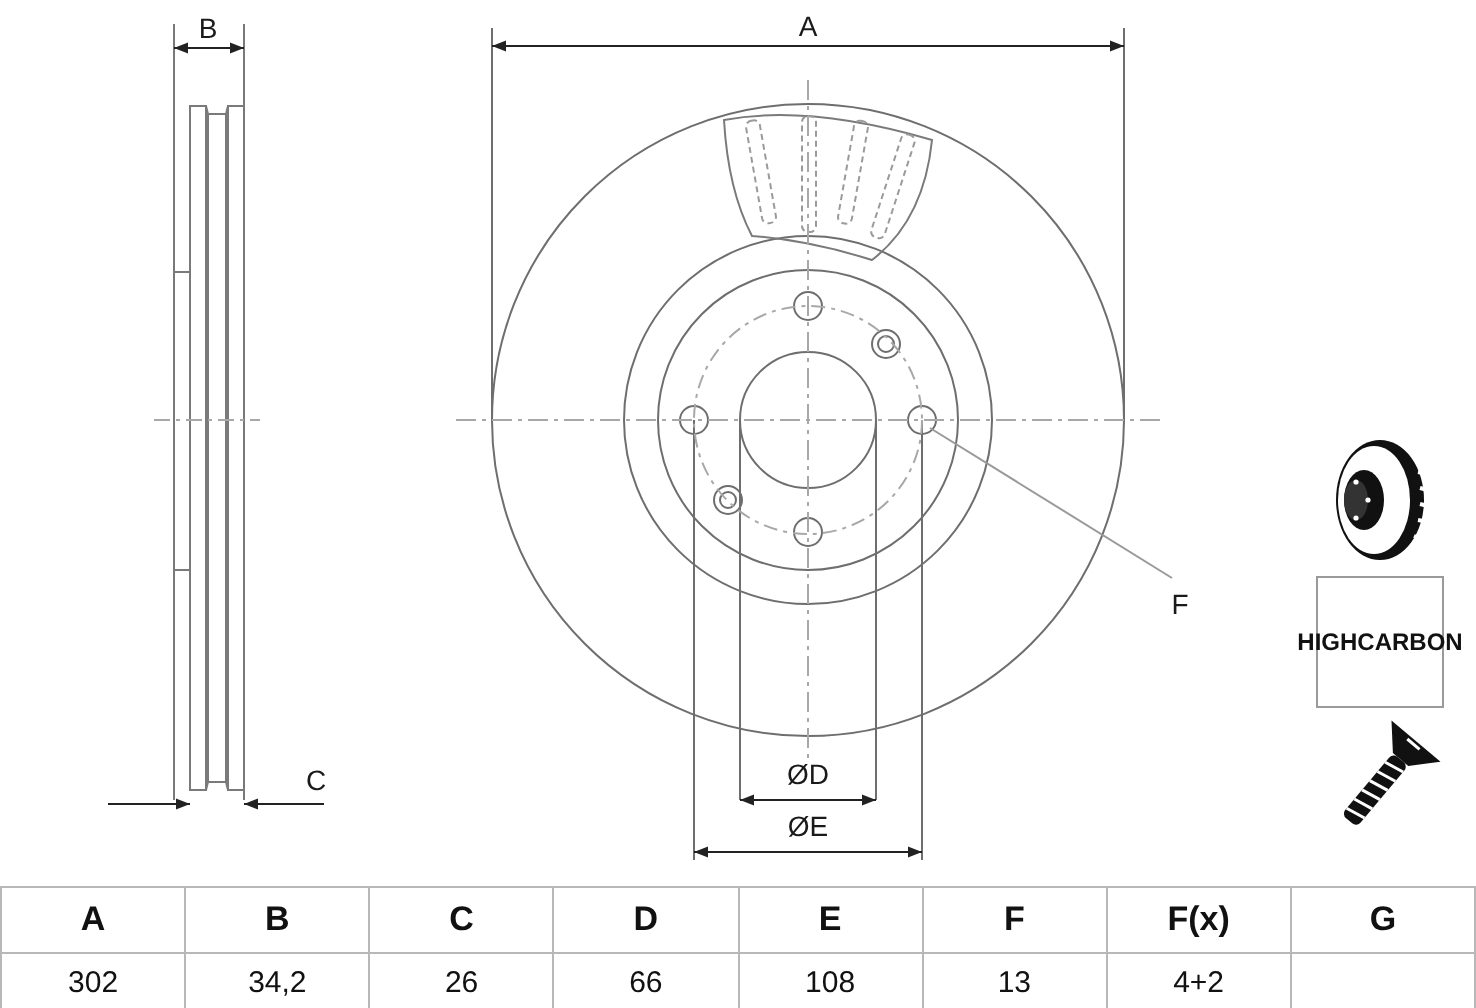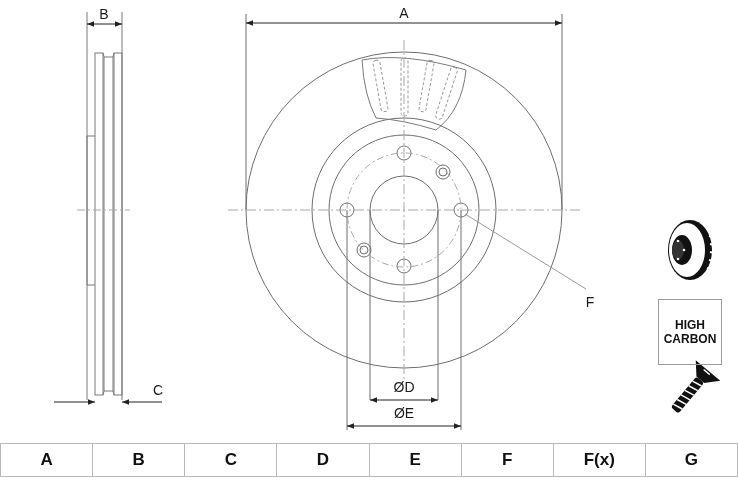--- a/index.html
+++ b/index.html
@@ -1,19 +1,19 @@
 <!DOCTYPE html>
 <html><head>
   <meta charset="utf-8">
   <style>
     html, body { margin: 0; padding: 0; background: #ffffff; }
     body { width: 738px; height: 504px; position: relative; overflow: hidden; font-family: "Liberation Sans", sans-serif; }
     #drawing { position: absolute; left: 0; top: 0; width: 738px; height: 440px; }
     .lbl { font-family: "Liberation Sans", sans-serif; font-size: 14px; fill: #1a1a1a; }
-    .badge { position: absolute; left: 658px; top: 299px; width: 64px; height: 66px; border: 1px solid #9a9a9a; box-sizing: border-box; display: flex; flex-direction: column; align-items: center; justify-content: center; }
+    .badge { position: absolute; left: 658px; top: 288px; width: 64px; height: 66px; border: 1px solid #9a9a9a; box-sizing: border-box; display: flex; flex-direction: row; align-items: center; justify-content: center; }
     .badge span { font-family: "Liberation Sans", sans-serif; font-weight: bold; font-size: 12px; line-height: 14px; color: #111; }
     table.spec { position: absolute; left: 0; top: 443px; width: 738px; border-collapse: collapse; table-layout: fixed; }
     table.spec td, table.spec th { border: 1px solid #b8b8b8; text-align: center; font-family: "Liberation Sans", sans-serif; color: #111; padding: 0; }
     table.spec th { height: 32px; font-size: 17px; font-weight: bold; }
     table.spec td { height: 28px; font-size: 15px; }
   </style>
 </head>
 <body>
 
 <svg id="drawing" viewBox="0 0 738 440" xmlns="http://www.w3.org/2000/svg">
@@ -144,14 +144,24 @@
       <tr>
     <th>A</th>
     <th>B</th>
     <th>C</th>
     <th>D</th>
     <th>E</th>
     <th>F</th>
     <th>F(x)</th>
     <th>G</th>
   </tr>
+  <tr>
+    <td>302</td>
+    <td>34,2</td>
+    <td>26</td>
+    <td>66</td>
+    <td>108</td>
+    <td>13</td>
+    <td>4+2</td>
+    <td></td>
+  </tr>
 </tbody>
   </table>
 
 </body></html>

